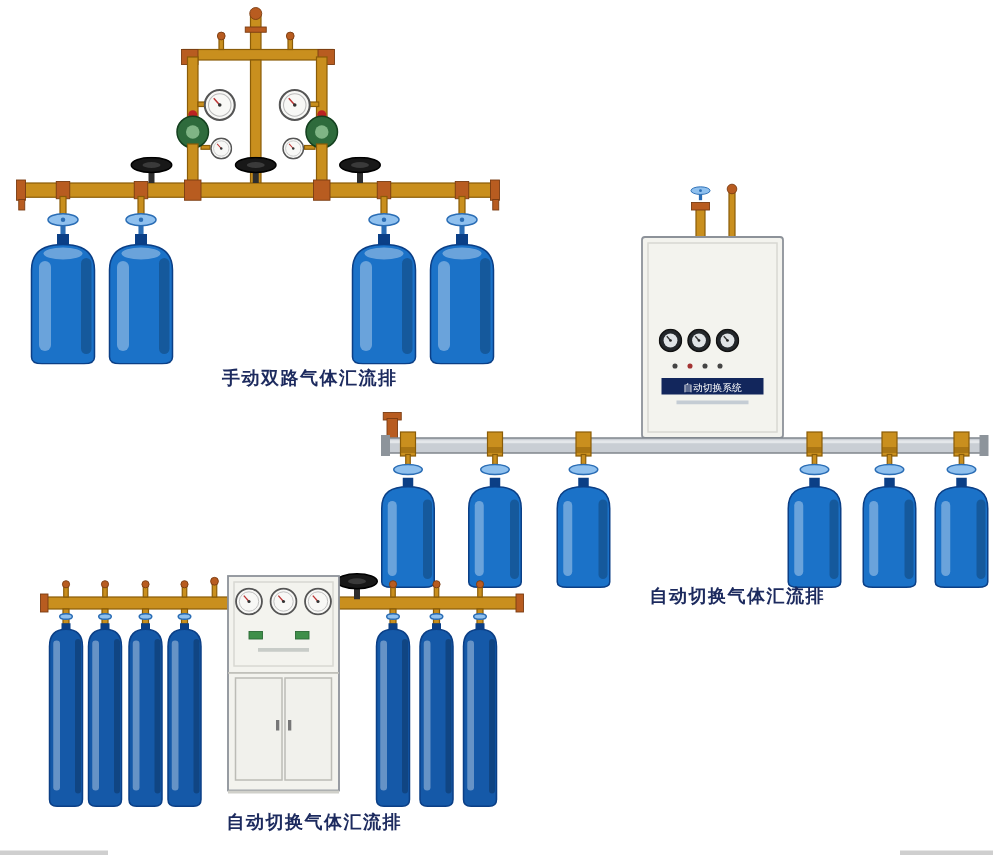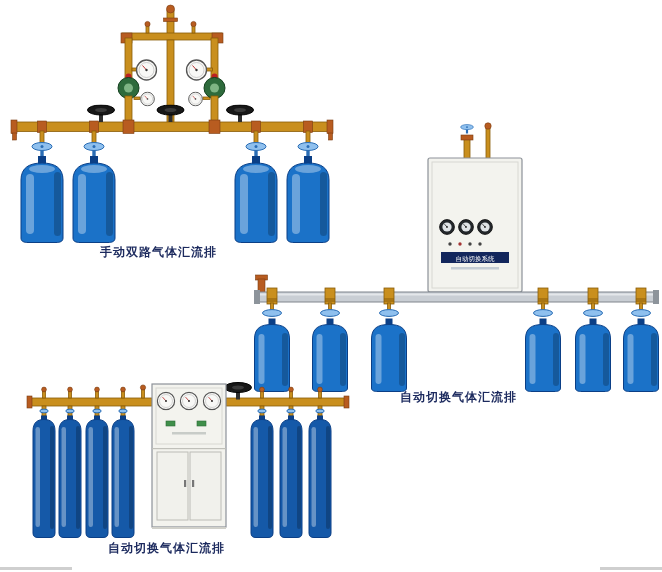--- a/index.html
+++ b/index.html
@@ -1,20 +1,20 @@
 <!DOCTYPE html>
 <html style="--brass: #c98f1e; --brass-dark: #8a5c08; --copper: #b85c20; --cyl-blue: #1b72c8; --cyl-blue-dark: #0b3f86; --cyl-navy: #1559a8; --knob-blue: #2a6db5; --knob-blue-light: #8fc0ee; --silver: #c9ced4; --silver-dark: #80868d; --cabinet-face: #f3f3ee; --cabinet-border: #8d9299; --gauge-face: #f8f8f6; --gauge-ring: #555555; --regulator-green: #2e6b3c; --caption: #1c2a5e;"><head>
 <meta charset="utf-8">
 <style>
   html,body{margin:0;padding:0;background:#fff;}
   #page{position:relative;width:662px;height:572px;background:#fff;overflow:hidden;
         font-family:"Liberation Sans",sans-serif;}
   #scene{position:absolute;left:0;top:0;}
   .caption{position:absolute;font-weight:bold;font-size:12px;line-height:1.2;
-           color:var(--caption);text-align:left;letter-spacing:1px;
+           color:var(--caption);text-align:right;letter-spacing:1px;
            font-family:"Liberation Sans",sans-serif;}
   .edge{position:absolute;height:3px;background:#cfcfcf;top:567px;}
   
   .brass{fill:var(--brass);stroke:var(--brass-dark);stroke-width:.8;}
   .copper{fill:var(--copper);stroke:#7a3c12;stroke-width:.6;}
   .silver{fill:var(--silver);stroke:var(--silver-dark);stroke-width:1;}
   .bottle-body{fill:var(--cyl-blue);stroke:var(--cyl-blue-dark);stroke-width:1;}
   .bottle-body-tall{fill:var(--cyl-navy);stroke:var(--cyl-blue-dark);stroke-width:1;}
   .neck{fill:var(--cyl-blue-dark);}
   .hl{fill:#ffffff;opacity:.35;}

